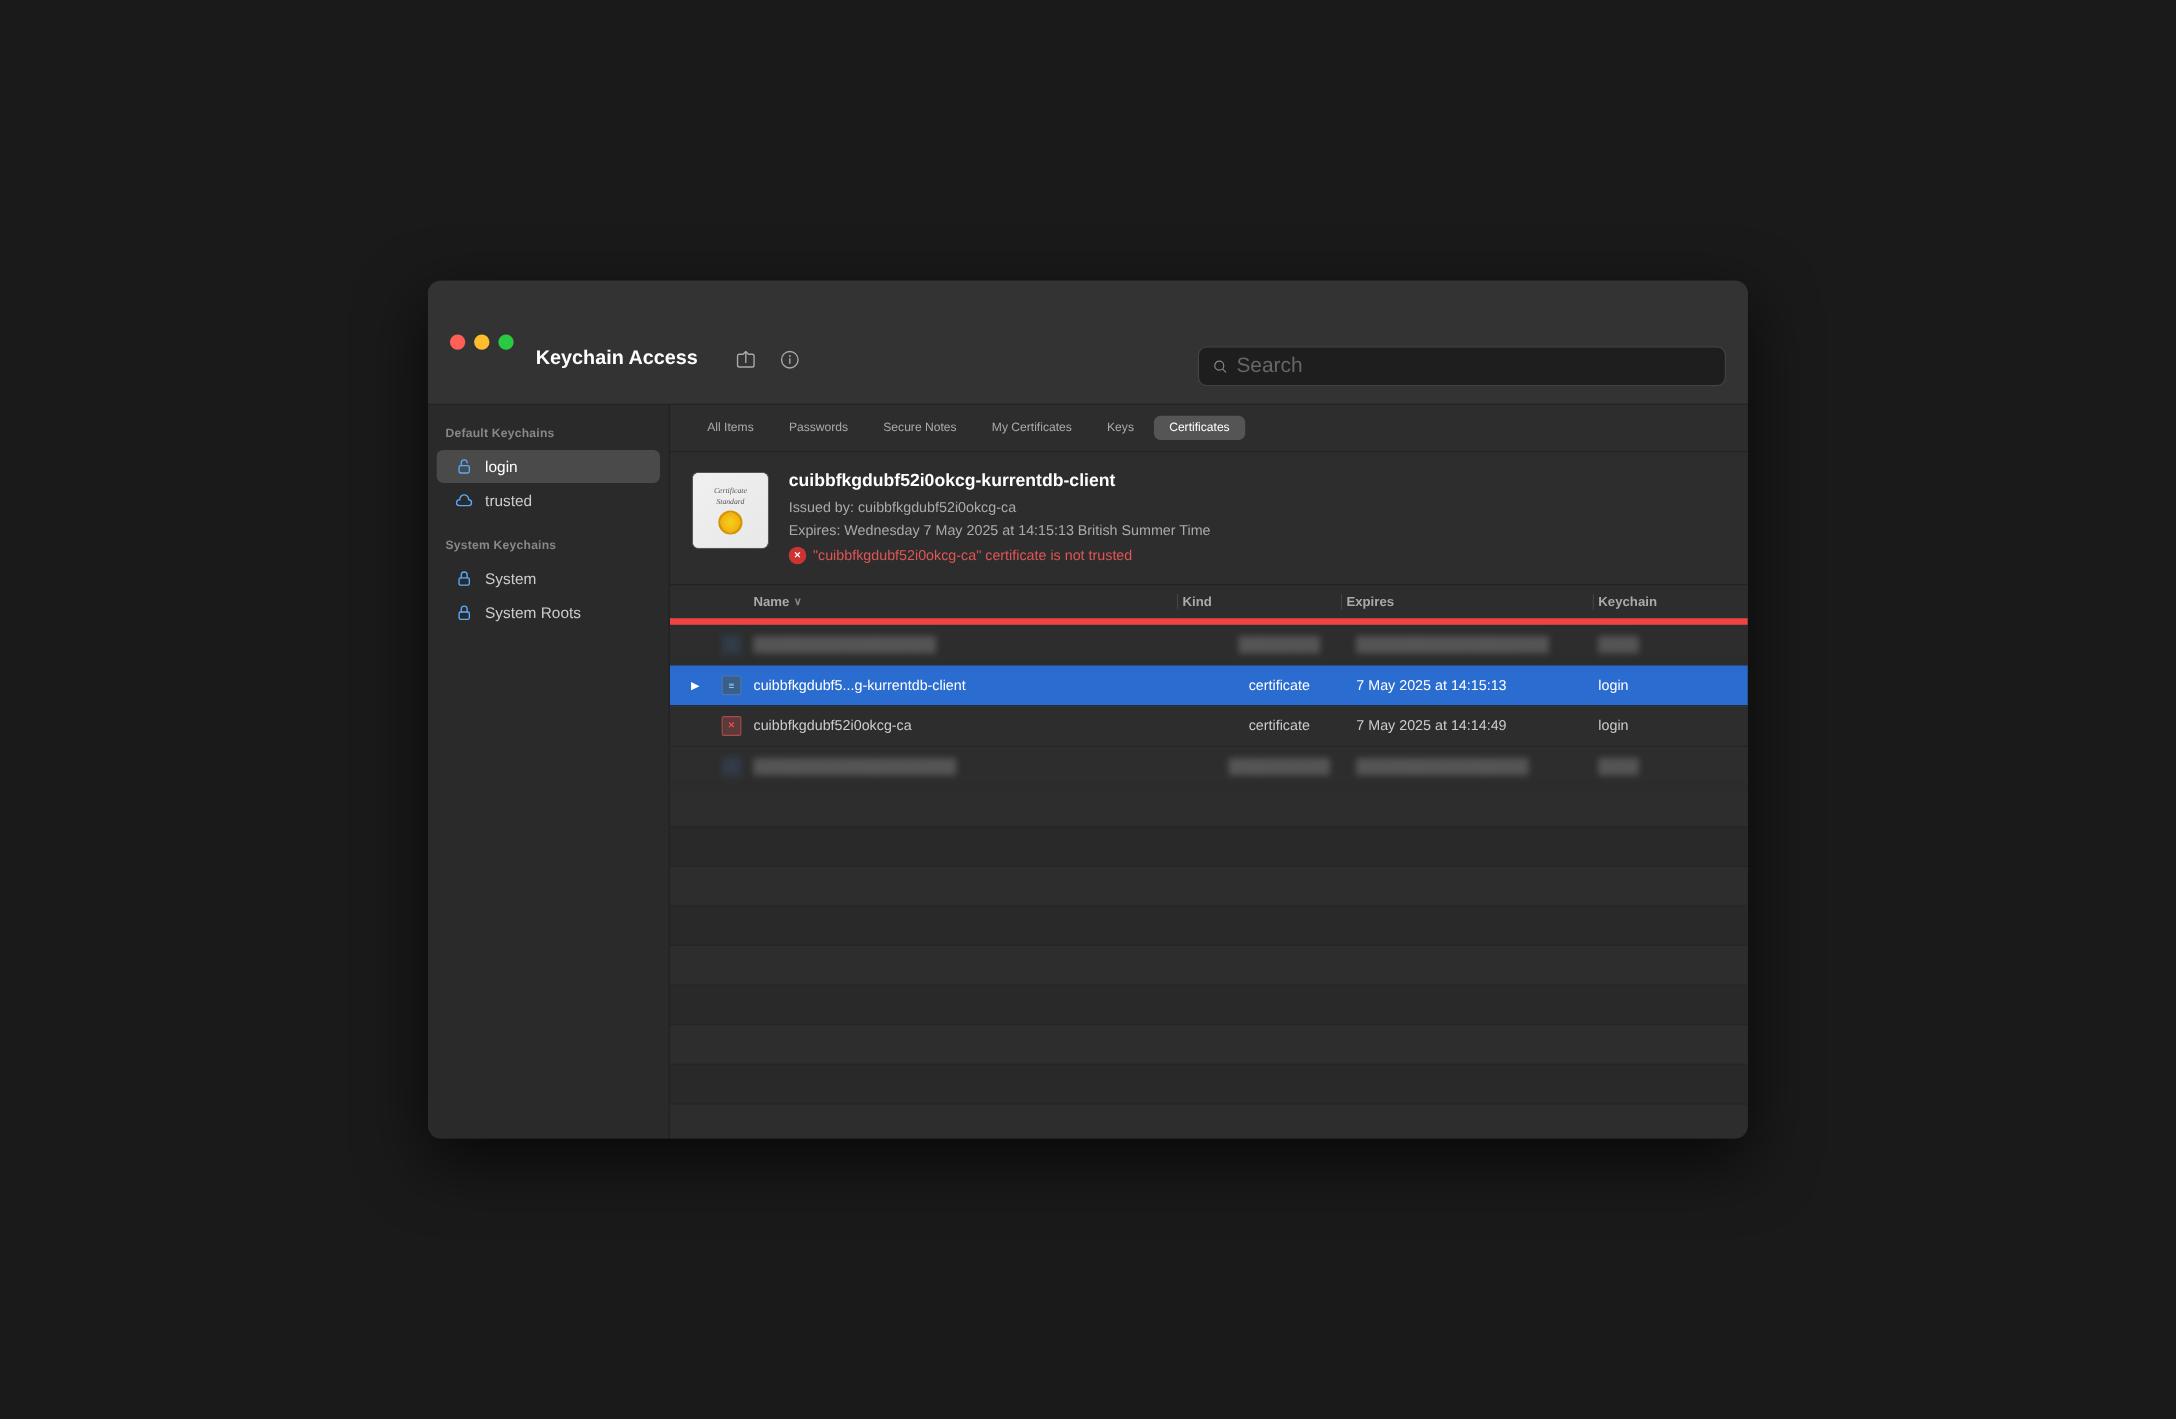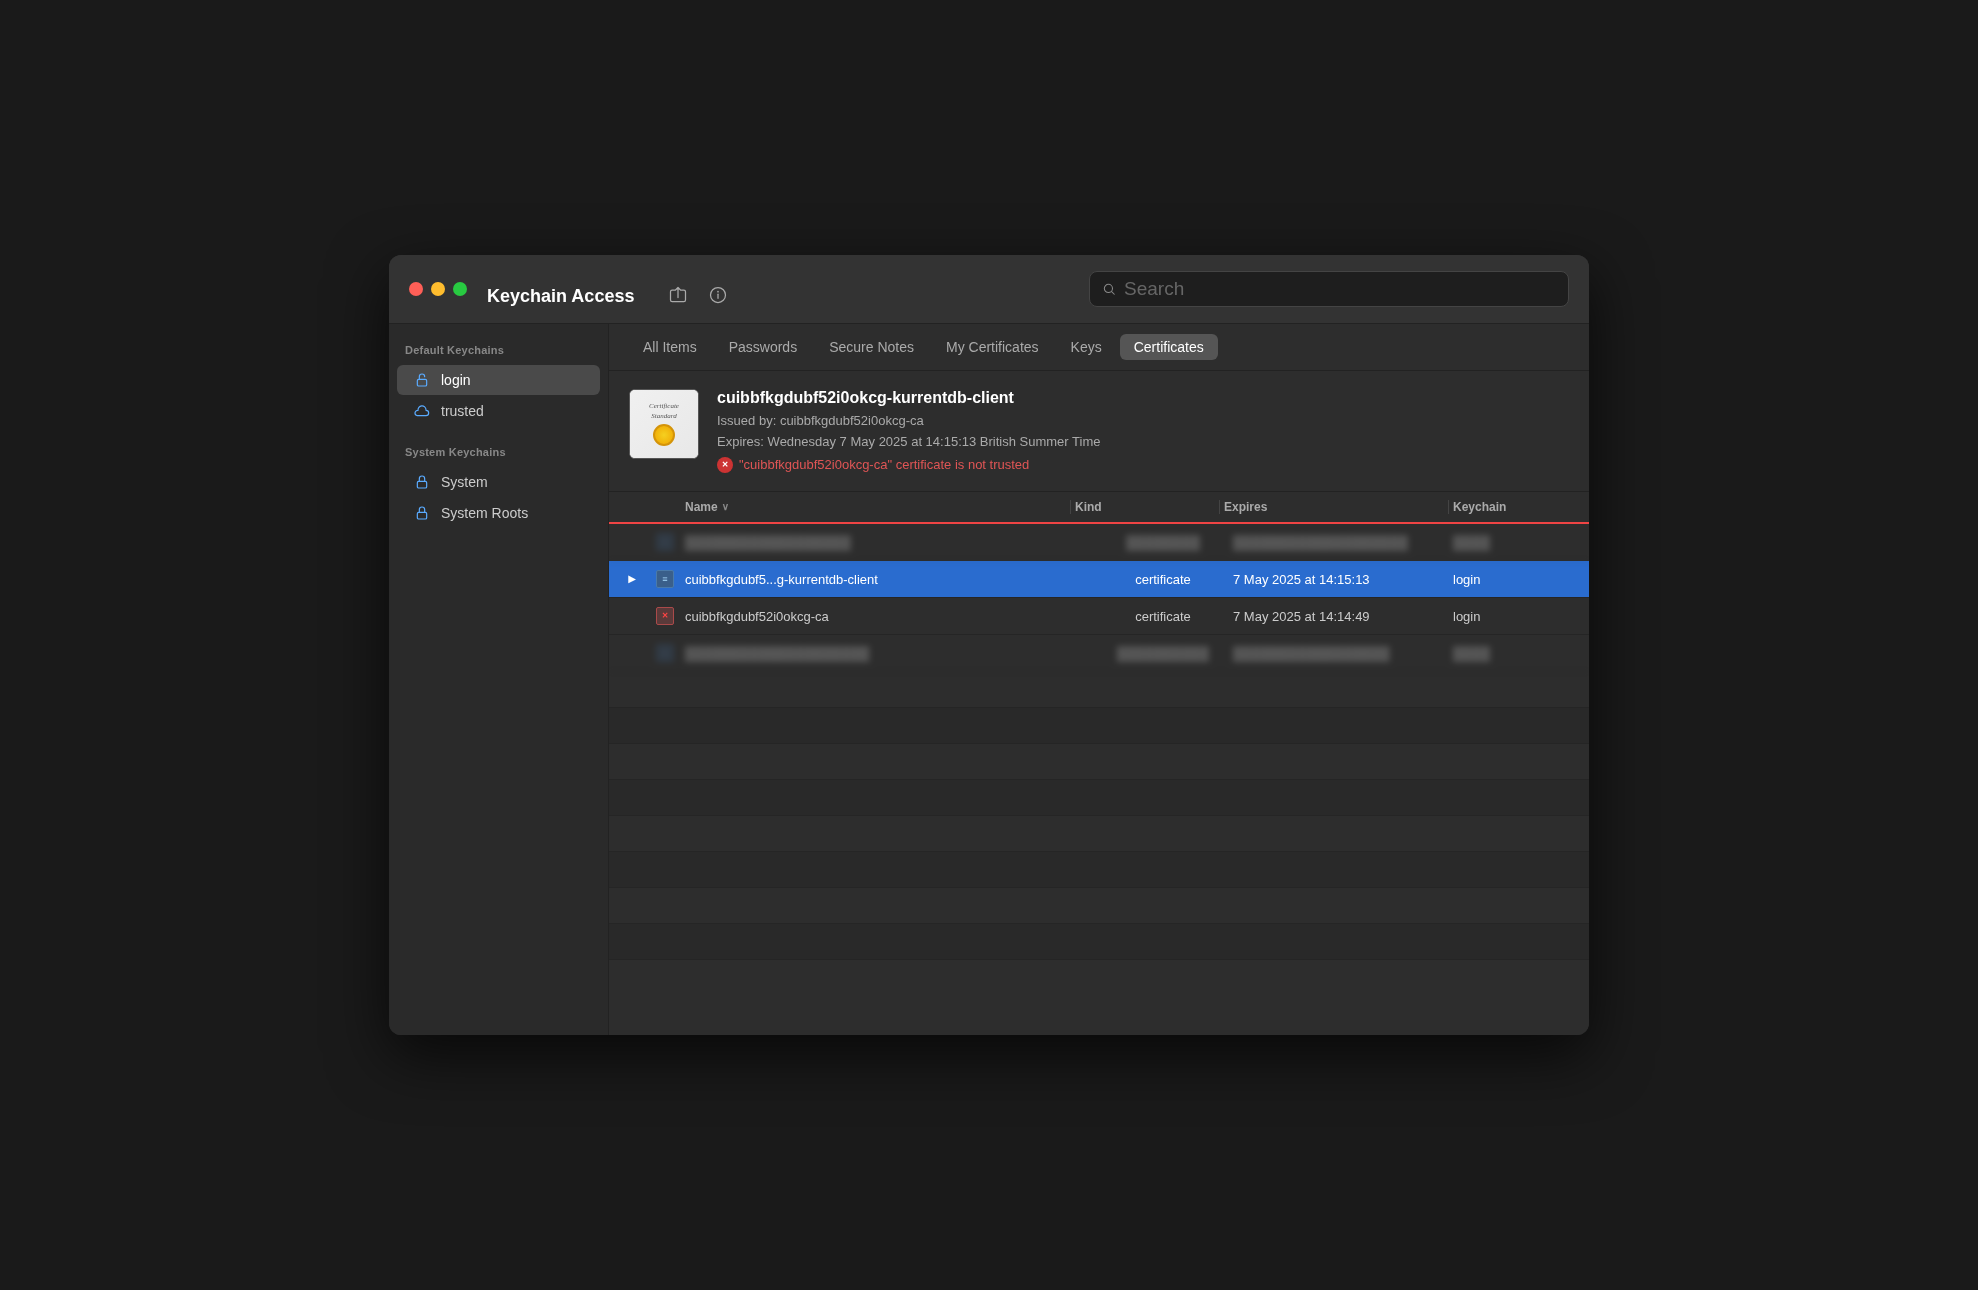--- a/index.html
+++ b/index.html
@@ -39,23 +39,24 @@
       width: 14px;
       height: 14px;
       border-radius: 50%;
       cursor: pointer;
     }
     .traffic-light.close { background: #ff5f57; }
     .traffic-light.minimize { background: #ffbd2e; }
     .traffic-light.maximize { background: #28ca41; }
     .titlebar-content {
       display: flex;
-      align-items: flex-end;
+      align-items: flex-start;
       flex: 1;
       gap: 16px;
+      margin-top: 44px;
     }
     .app-title {
       font-size: 18px;
       font-weight: 600;
       color: #ffffff;
       flex: 0 0 auto;
     }
     .titlebar-icons {
       display: flex;
       gap: 16px;
@@ -169,21 +170,21 @@
       display: flex;
       align-items: center;
       padding: 10px 20px;
       gap: 4px;
       border-bottom: 1px solid #222;
       background: #2d2d2d;
     }
     .tab {
       padding: 5px 14px;
       border-radius: 6px;
-      font-size: 14px;
+      font-size: 11px;
       color: #aaaaaa;
       cursor: pointer;
       border: none;
       background: transparent;
       font-family: inherit;
     }
     .tab.active {
       background: #555555;
       color: #ffffff;
       font-weight: 500;
@@ -279,21 +280,21 @@
       font-weight: bold;
     }
     .table-area {
       flex: 1;
       overflow: auto;
     }
     .table-header {
       display: flex;
       align-items: center;
       padding: 8px 16px;
-      border-bottom: 2px solid #ef4444;
+      border-bottom: 6px solid #ef4444;
       background: #2d2d2d;
       position: sticky;
       top: 0;
       z-index: 10;
     }
     .col-expand { width: 30px; flex-shrink: 0; }
     .col-icon { width: 30px; flex-shrink: 0; }
     .col-name { flex: 1; min-width: 200px; }
     .col-kind { width: 140px; flex-shrink: 0; text-align: center; }
     .col-expires { width: 220px; flex-shrink: 0; }

